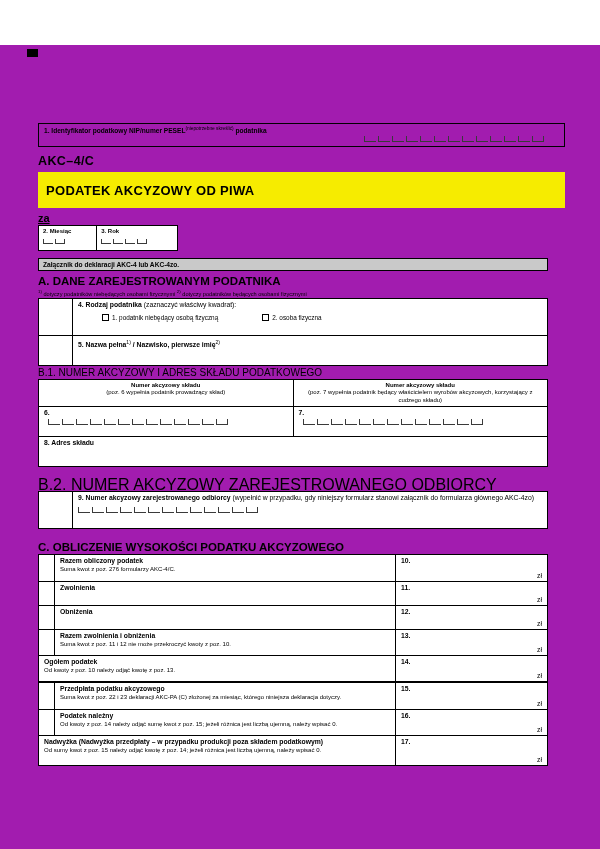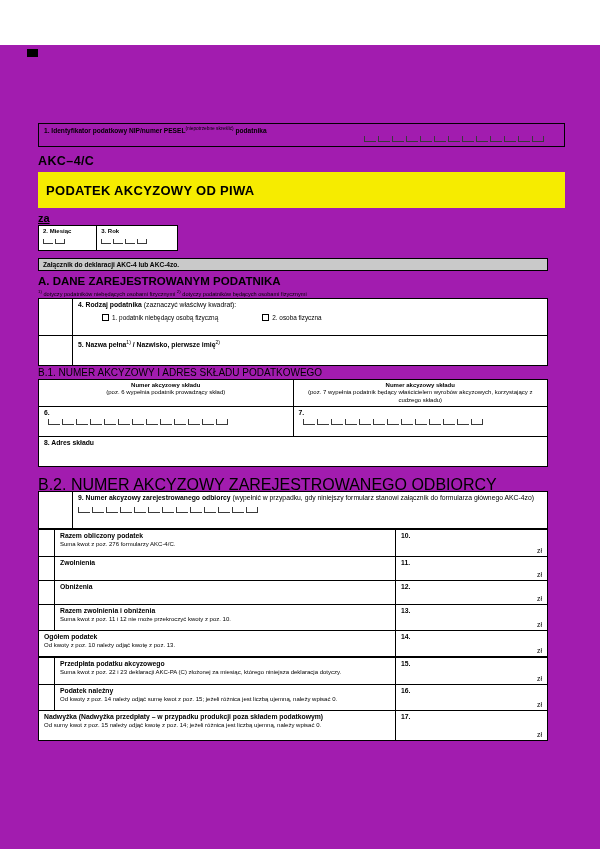--- a/index.html
+++ b/index.html
@@ -247,20 +247,21 @@
               <i></i>
               <i></i>
               <i></i>
               <i></i>
               <i></i>
             </div>
         </div>
       </div>
     </div>
 
+    <div class="sec-h gap10">C. OBLICZENIE WYSOKOŚCI PODATKU AKCYZOWEGO</div>
     <div class="tbl">
       <div class="trow h26">
         <div class="sp16"></div>
         <div class="lab">
           <div class="rtitle">Razem obliczony podatek</div>
           <div class="rdesc">Suma kwot z poz. 276 formularzy AKC-4/C.</div>
         </div>
         <div class="numcell">
           <span class="num">10.</span>
           <span class="unit">zł</span>

